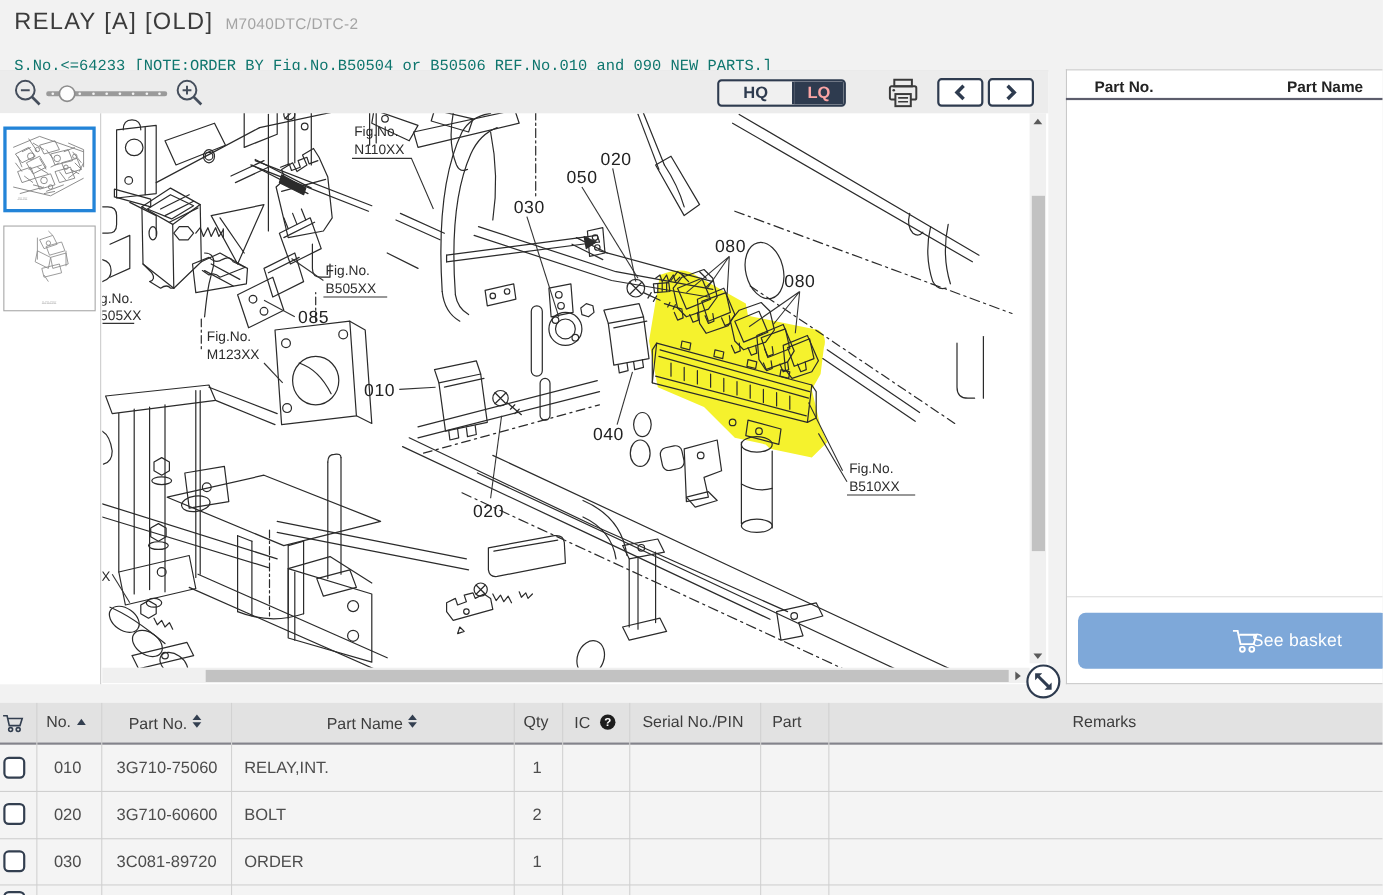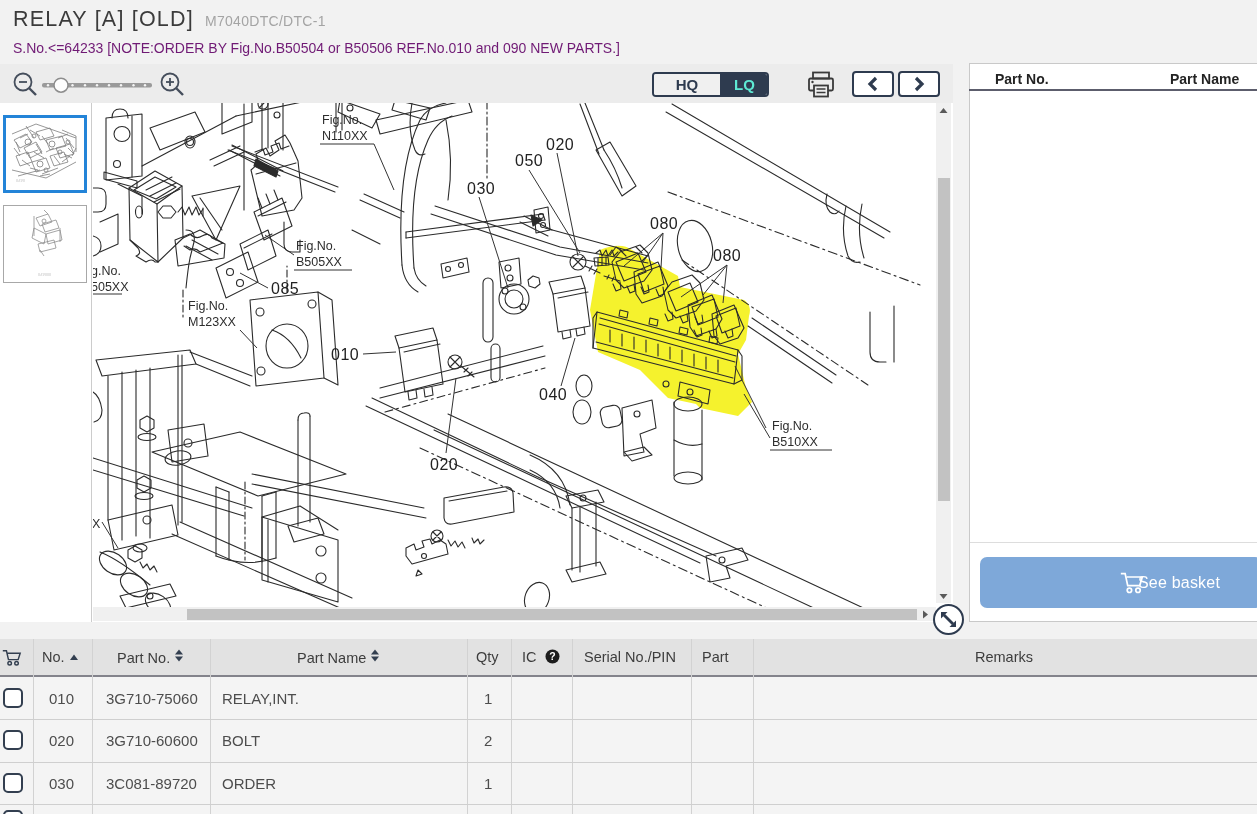--- a/index.html
+++ b/index.html
@@ -1,29 +1,29 @@
 <!DOCTYPE html>
 <html><head>
 <meta charset="utf-8">
 <style>
 * { margin:0; padding:0; box-sizing:border-box; }
 html,body { width:1257px; height:814px; background:#f2f2f2; font-family:"Liberation Sans",sans-serif; overflow:hidden; position:relative; }
 .abs { position:absolute; }
 #title { left:13px; top:7px; font-size:21.5px; color:#3b3b3b; letter-spacing:1.2px; white-space:nowrap; }
 #title .model { font-size:14px; color:#a4a4a4; letter-spacing:0.3px; margin-left:11px; }
-#sub { left:13px; top:40px; font-size:14px; color:#701a75; letter-spacing:0px; white-space:nowrap; }
+#sub { left:13px; top:53px; font-size:14px; color:#0f766e; letter-spacing:0px; white-space:nowrap;font-family:Liberation Mono, monospace; }
 #panelmain { left:0; top:64px; width:953px; height:558px; background:#fff; border-top:1px solid #dcdcdc; }
 #toolbar { left:0; top:64px; width:953px; height:39px; background:#ececec; }
 #leftcol { left:0; top:103px; width:92px; height:519px; background:#fff; border-right:1px solid #cccccc; }
 .thumb { position:absolute; background:#fff; }
 #thumb1 { left:3px; top:115px; width:84px; height:78px; border:3px solid #2384d8; }
 #thumb2 { left:3px; top:205px; width:84px; height:78px; border:1px solid #a8a8a8; }
 #hqlq { left:652px; top:72px; width:117px; height:25px; border:2px solid #2e3b4f; border-radius:4px; overflow:hidden; display:flex; }
 #hq { width:68px; height:100%; background:#f0f0f0; color:#2e3b4f; font-size:15px; font-weight:bold; display:flex; align-items:center; justify-content:center; border-right:2px solid #2e3b4f; }
-#lq { flex:1; height:100%; background:#2e3b4f; color:#5eead4; font-size:15px; font-weight:bold; display:flex; align-items:center; justify-content:center; }
+#lq { flex:1; height:100%; background:#2e3b4f; color:#fca5a5; font-size:15px; font-weight:bold; display:flex; align-items:center; justify-content:center; }
 .navbtn { position:absolute; top:71px; width:42px; height:26px; background:#fff; border:2px solid #2e3b4f; border-radius:4px; display:flex; align-items:center; justify-content:center; }
 #vsb { left:936px; top:103px; width:15px; height:500px; background:#f0f0f0; }
 #vsb .thumbbar { position:absolute; left:1.5px; top:75px; width:12px; height:323px; background:#c2c2c2; }
 #hsb { left:93px; top:607px; width:843px; height:14px; background:#f0f0f0; }
 #hsb .thumbbar { position:absolute; left:94px; top:1.5px; width:730px; height:11px; background:#c2c2c2; }
 #expand { left:933px; top:604px; width:31px; height:31px; background:#fff; border:2px solid #2e3b4f; border-radius:50%; z-index:5; }
 #rpanel { left:969px; top:63px; width:288px; height:559px; background:#fff; border:1px solid #c9c9c9; border-right:none; }
 #rphead { left:969px; top:89px; width:288px; height:2px; background:#5c5d6c; }
 .rplabel { position:absolute; top:71px; font-size:14px; font-weight:bold; color:#232323; }
 #rpsep { left:970px; top:542px; width:287px; height:1px; background:#dddddd; }
@@ -37,21 +37,21 @@
 .hcell { position:absolute; top:649px; font-size:14.5px; color:#3d3d3d; white-space:nowrap; }
 .tcell { position:absolute; font-size:15px; color:#4d4d4d; white-space:nowrap; }
 .cb { position:absolute; left:3px; width:20px; height:20px; background:#fff; border:2px solid #333f50; border-radius:5px; }
 .sorticon { display:inline-block; vertical-align:1px; margin-left:4px; }
 #diagram { left:93px; top:103px; }
 .figno { font-size:12.5px; fill:#2d2d2d; }
 .num { font-size:16px; fill:#222; letter-spacing:0.5px; }
 </style>
 </head>
 <body>
-<div class="abs" id="title">RELAY [A] [OLD]<span class="model">M7040DTC/DTC-1</span></div>
+<div class="abs" id="title">RELAY [A] [OLD]<span class="model">M7040DTC/DTC-2</span></div>
 <div class="abs" id="sub">S.No.&lt;=64233 [NOTE:ORDER BY Fig.No.B50504 or B50506 REF.No.010 and 090 NEW PARTS.]</div>
 
 <div class="abs" id="panelmain"></div>
 <div class="abs" id="toolbar"></div>
 
 <svg class="abs" style="left:10px;top:70px" width="180" height="28" viewBox="0 0 180 28">
   <circle cx="13" cy="12" r="8.5" fill="none" stroke="#454e5c" stroke-width="1.8"></circle>
   <line x1="19" y1="18" x2="26" y2="25" stroke="#454e5c" stroke-width="2.4"></line>
   <line x1="9" y1="12" x2="17" y2="12" stroke="#454e5c" stroke-width="1.8"></line>
   <rect x="32" y="13" width="110" height="4.5" rx="2" fill="#9a9a9a"></rect>

